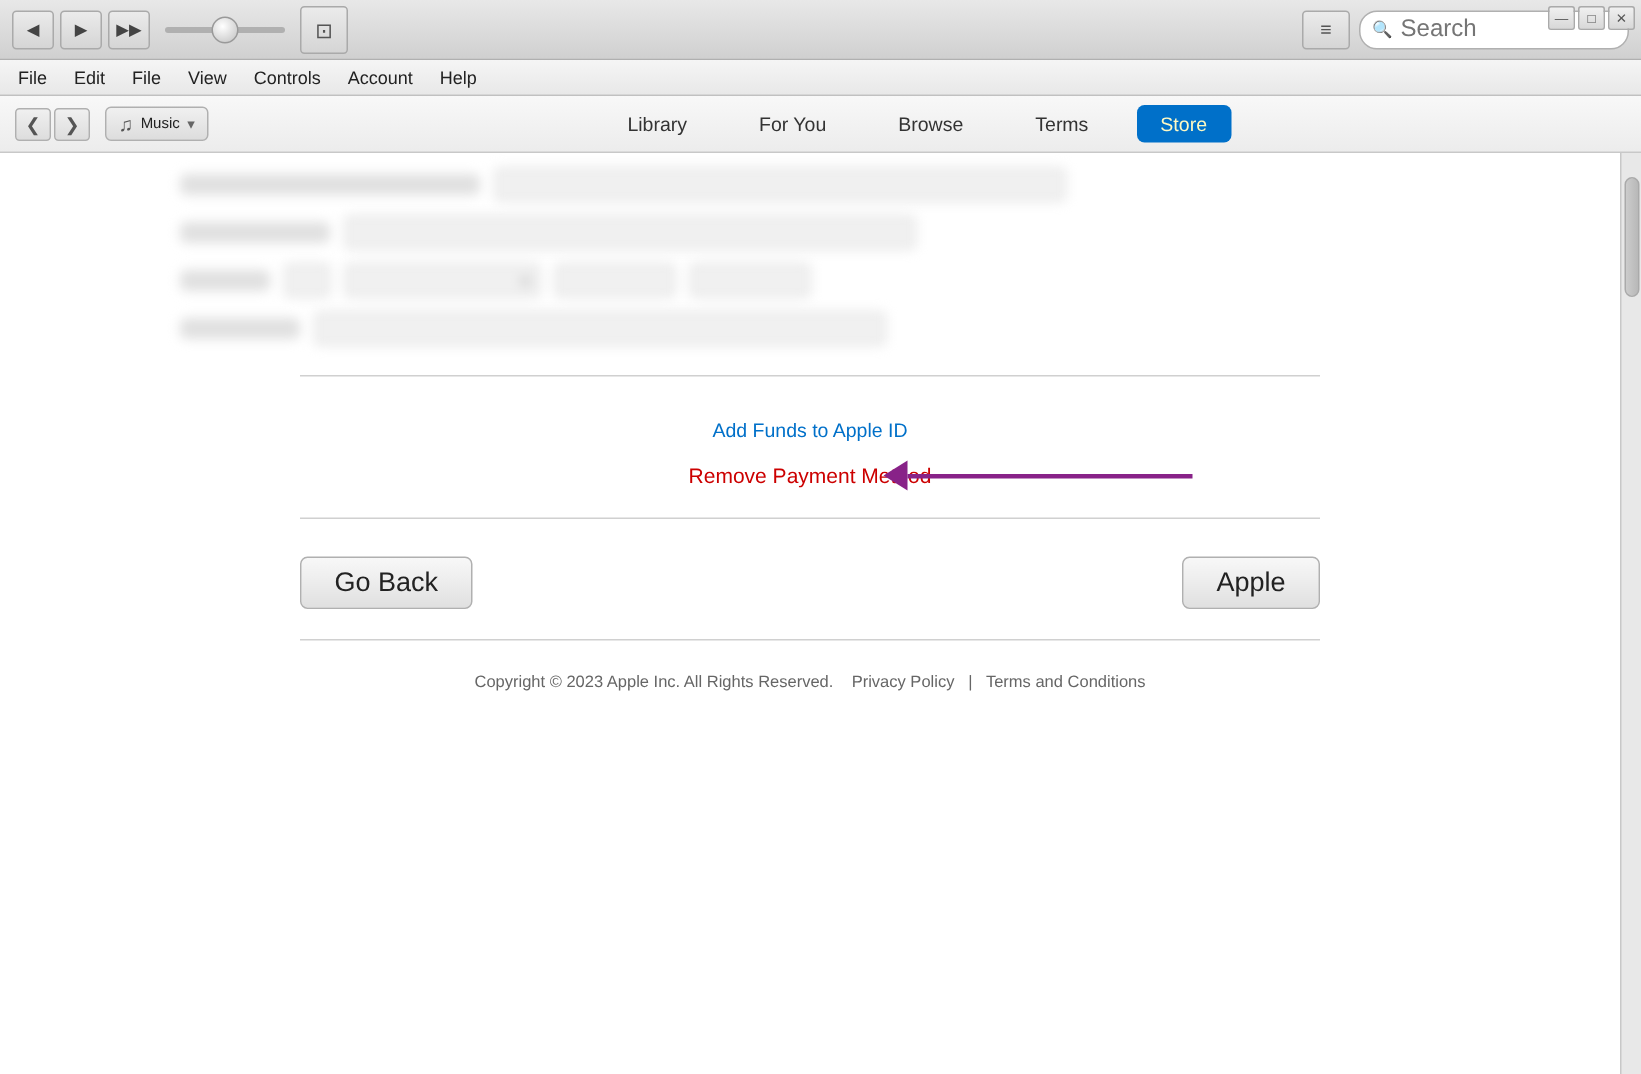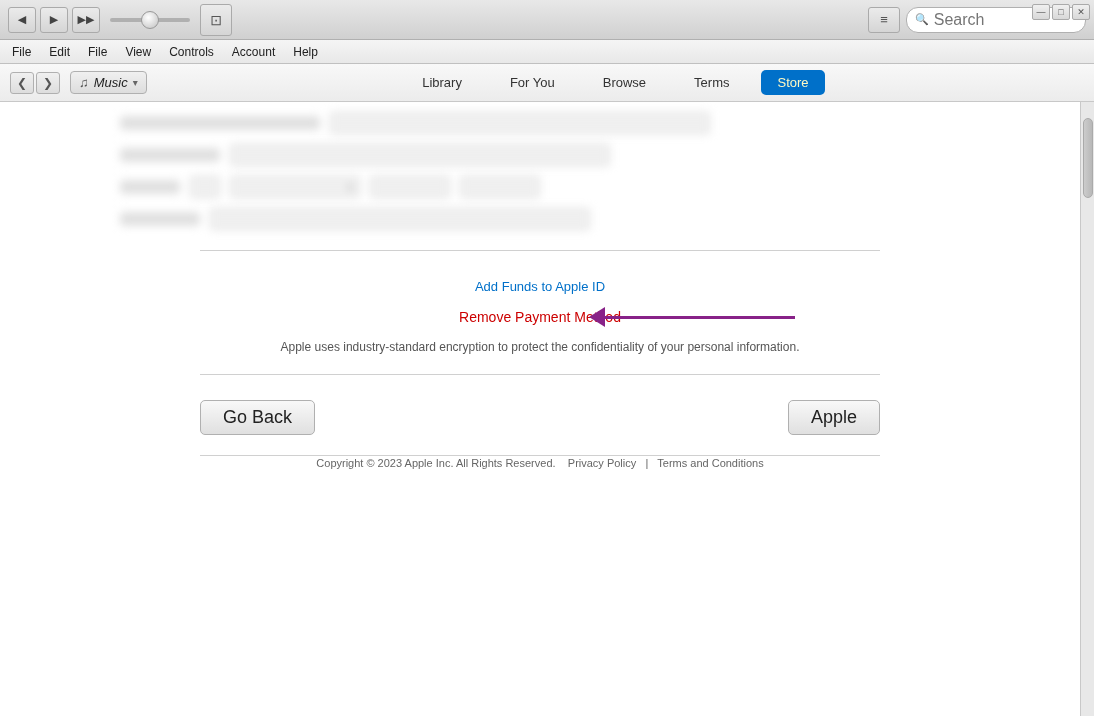--- a/index.html
+++ b/index.html
@@ -197,21 +197,21 @@
       display: flex;
       align-items: center;
       gap: 5px;
       padding: 3px 8px;
       background: linear-gradient(to bottom, #f0f0f0, #ddd);
       border: 1px solid #b0b0b0;
       border-radius: 4px;
       cursor: pointer;
     }
     .library-selector .music-note { font-size: 13px; color: #555; }
-    .library-selector .label { font-size: 13px; color: #222; font-style: italic; }
+    .library-selector .label { font-size: 10px; color: #222; }
     .library-selector .chevron { font-size: 10px; color: #666; }
 
     .nav-tabs {
       display: flex;
       align-items: center;
       gap: 16px;
       margin-left: auto;
       margin-right: auto;
     }
     .nav-tab {
@@ -367,21 +367,21 @@
       font-size: 18px;
       color: #222;
       cursor: pointer;
     }
 
     
     .footer {
       text-align: center;
       font-size: 11px;
       color: #666;
-      padding: 1px 0 10px;
+      padding: 22px 0 10px;
       border-top: 1px solid #d0d0d0;
       margin: 0 80px;
     }
     .footer a {
       color: #666;
       text-decoration: none;
     }
   </style>
 </head>
 <body>
@@ -484,21 +484,20 @@
       </div>
 
       <div class="remove-payment">
         <a>Remove Payment Method</a>
         <div class="arrow-annotation">
           <div class="arrow-head"></div>
           <div class="arrow-line"></div>
         </div>
       </div>
 
-      <p class="privacy-text">Apple uses industry-standard encryption to protect the confidentiality of your personal information.</p>
 
       <hr class="divider">
 
       <div class="bottom-buttons">
         <button class="btn">Go Back</button>
         <button class="btn">Apple</button>
       </div>
 
       <div class="footer">
         <span>Copyright © 2023 Apple Inc. All Rights Reserved.</span>

